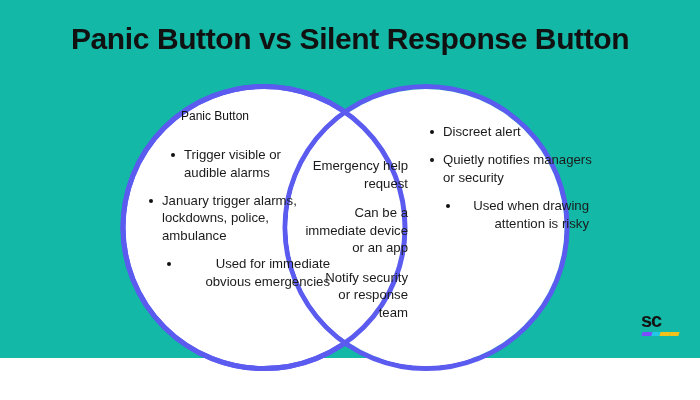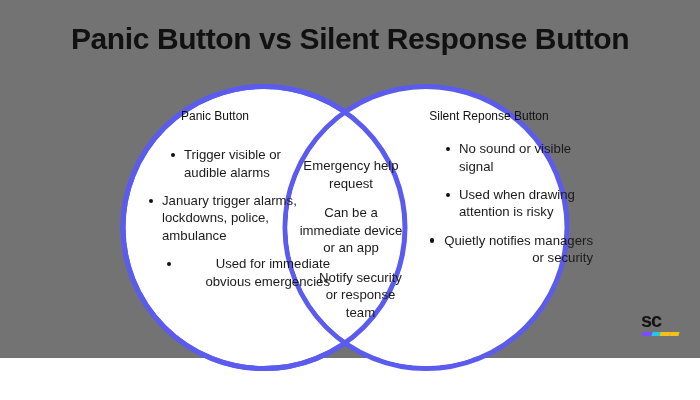--- a/index.html
+++ b/index.html
@@ -10,21 +10,21 @@
     width: 700px;
     height: 400px;
     overflow: hidden;
     font-family: "Liberation Sans", sans-serif;
   }
 
   #canvas {
     position: relative;
     width: 700px;
     height: 358px;
-    background: #737373;
+    background: #14b8a6;
     box-sizing: border-box;
   }
 
   
   #page-title {
     position: absolute;
     top: 22px;
     left: 0;
     width: 700px;
     text-align: center;
@@ -105,20 +105,21 @@
     left: 294px;
     top: 157px;
     width: 114px;
     text-align: center;
   }
   .center-line {
     font-size: 13.2px;
     line-height: 1.33;
     color: #1b1b1b;
     margin-bottom: 12px;
+    text-align: right;
   }
   .center-line:last-child { margin-bottom: 0; margin-left: 19px; }
 
   
   #region-right {
     left: 404px;
     top: 108px;
     width: 168px;
   }
   #right-heading { width: 150px; margin: 0 0 16px 10px; }
@@ -189,33 +190,32 @@
       </ul>
     </div>
 
     <div class="region" id="region-center">
       <div class="center-line">Emergency help request</div>
       <div class="center-line">Can be a immediate device or an app</div>
       <div class="center-line">Notify security or response team</div>
     </div>
 
     <div class="region" id="region-right">
-      <div class="region-heading" id="right-heading">Silent Reponse Button</div>
       <ul class="bullet-list" id="right-list">
+        <li class="bullet-item indent-0">
+          <span class="bullet-dot"></span>
+          <span>Discreet alert</span>
+        </li>
+        <li class="bullet-item indent-0">
+          <span class="bullet-dot"></span>
+          <span>Quietly notifies managers or security</span>
+        </li>
         <li class="bullet-item indent-1">
           <span class="bullet-dot"></span>
-          <span>No sound or visible signal</span>
-        </li>
-        <li class="bullet-item indent-1">
-          <span class="bullet-dot"></span>
           <span>Used when drawing attention is risky</span>
-        </li>
-        <li class="bullet-item indent-0">
-          <span class="bullet-dot"></span>
-          <span>Quietly notifies managers or security</span>
         </li>
       </ul>
     </div>
   </div>
 
   <div id="brand-logo">
     <div id="logo-wordmark">sc</div>
     <div id="logo-underline">
       <span class="logo-stripe s0"></span>
       <span class="logo-stripe s1"></span>

